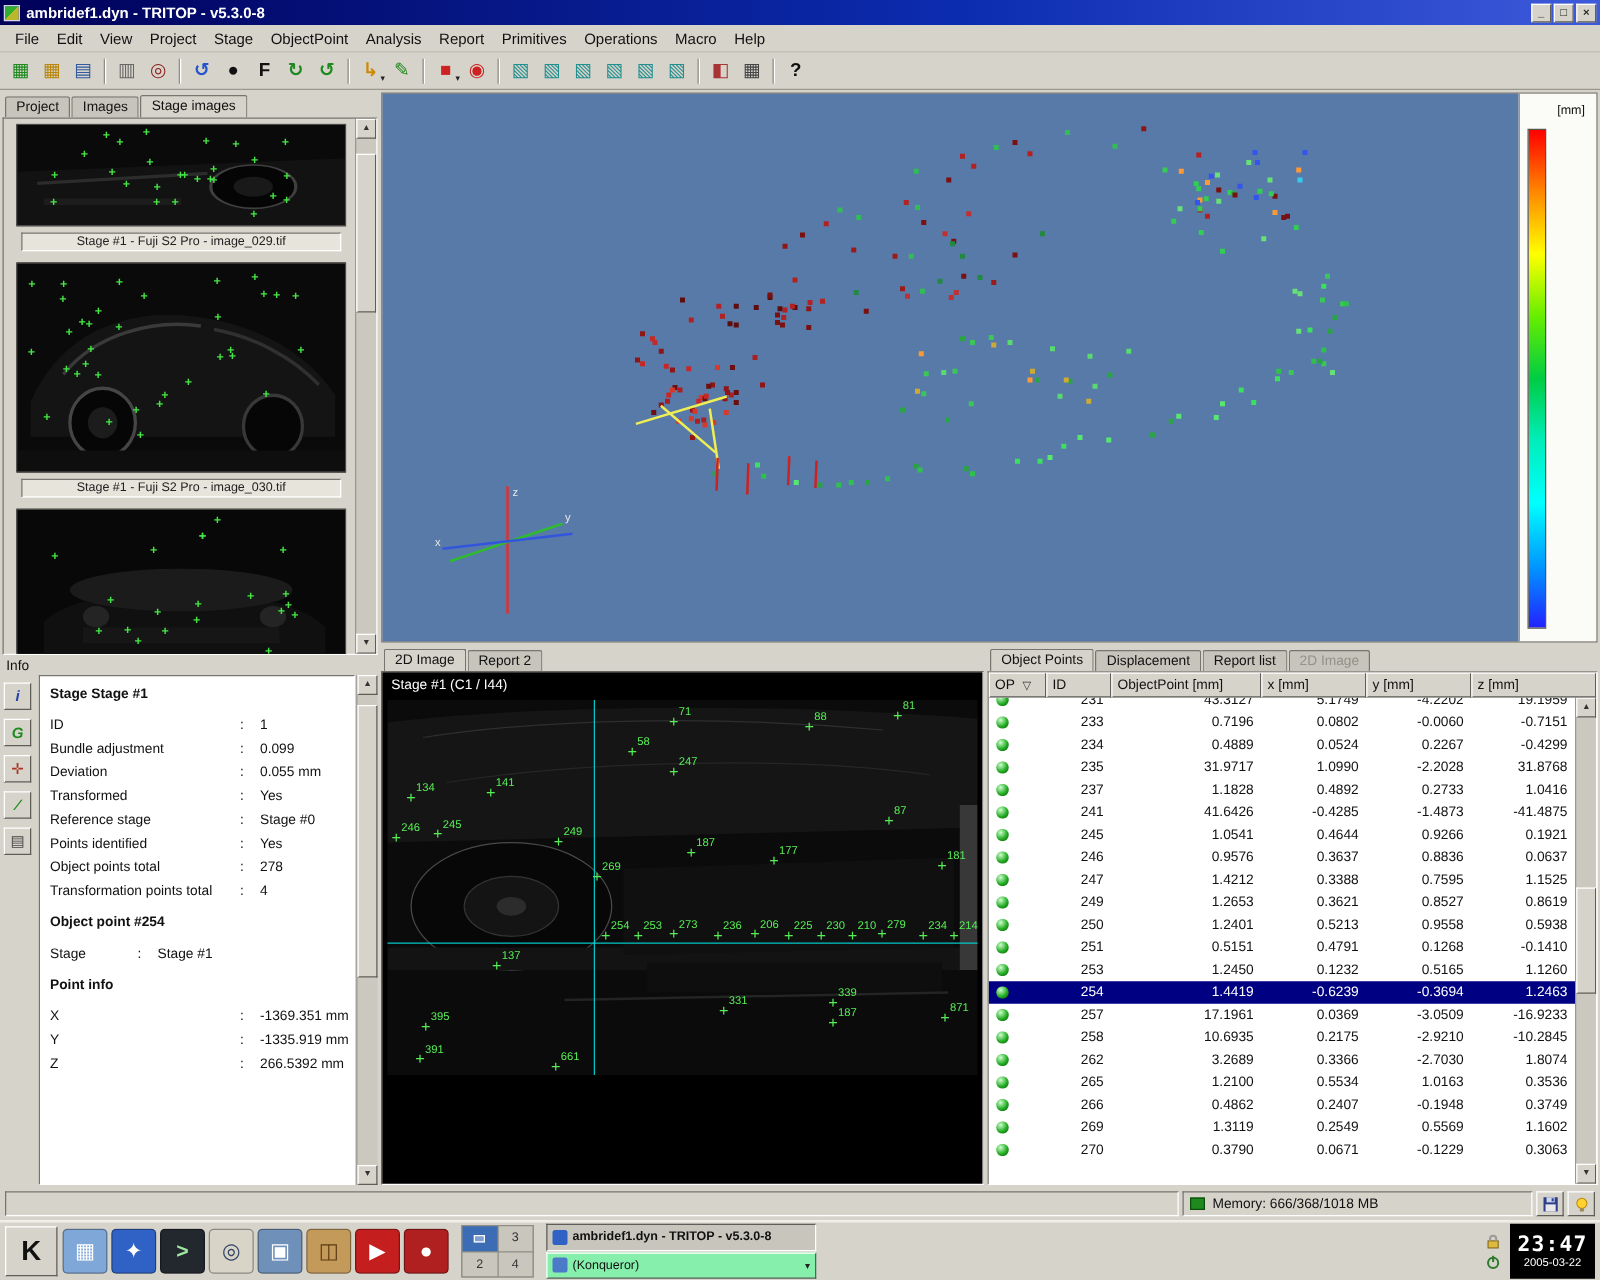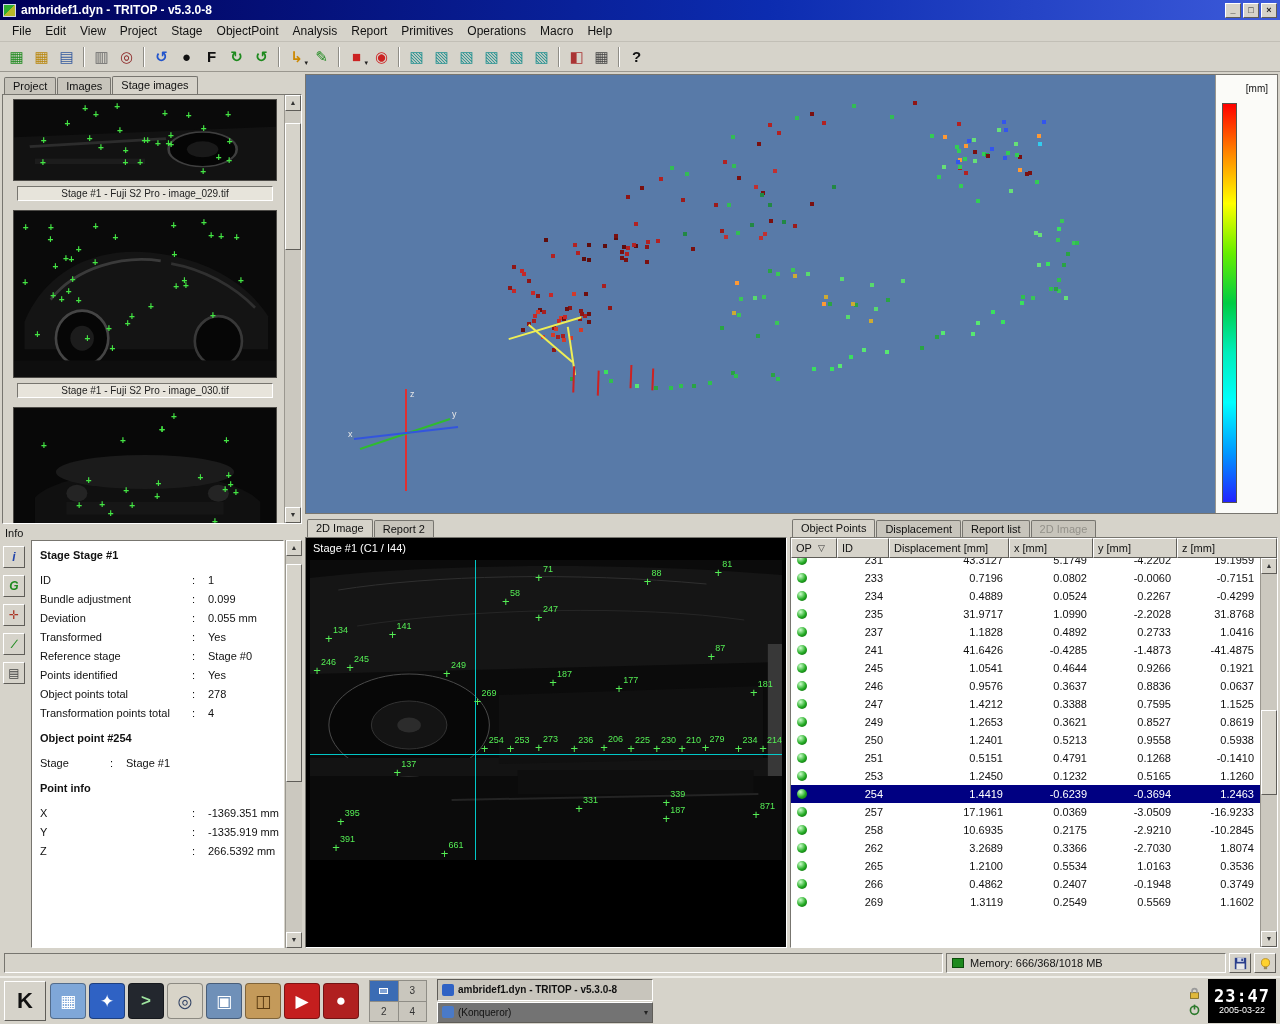--- a/index.html
+++ b/index.html
@@ -102,21 +102,21 @@
 
   
   .taskbar{height:48px;flex:none;background:#d6d3ca;border-top:2px solid #efeee9;display:flex;align-items:center;gap:4px;padding:0 4px}
   .kmenu{width:42px;height:40px;flex:none;background:#d6d3ca;border:1px solid;border-color:#fff #5f5d58 #5f5d58 #fff;display:flex;align-items:center;justify-content:center;font-size:22px;font-weight:bold}
   .task-icon{width:36px;height:36px;flex:none;border-radius:4px;border:1px solid rgba(0,0,0,.35);display:flex;align-items:center;justify-content:center;font-size:17px;font-weight:bold}
   .pager{width:58px;height:42px;flex:none;display:grid;grid-template-columns:1fr 1fr;grid-template-rows:1fr 1fr;gap:1px;background:#8f8d86;border:1px solid #8f8d86;margin-left:6px}
   .pager-cell{background:#c9c6bd;font-size:10px;display:flex;align-items:center;justify-content:center;color:#333;position:relative}
   .pager-cell.active{background:#3b6cb4}
   .pager-win{width:9px;height:6px;border:1px solid #fff;background:#7fa2d4}
   .tasks{width:216px;height:44px;flex:none;display:flex;flex-direction:column;gap:1px;margin-left:6px}
-  .task-btn{flex:1;display:flex;align-items:center;gap:4px;padding:0 4px;font-size:10px;border:1px solid;border-color:#fff #5f5d58 #5f5d58 #fff;background:#737373;white-space:nowrap;overflow:hidden}
+  .task-btn{flex:1;display:flex;align-items:center;gap:4px;padding:0 4px;font-size:10px;border:1px solid;border-color:#fff #5f5d58 #5f5d58 #fff;background:#86efac;white-space:nowrap;overflow:hidden}
   .task-btn.active{border-color:#5f5d58 #fff #fff #5f5d58;background:#c8c5bc;font-weight:bold}
   .task-ico{width:12px;height:12px;flex:none;border-radius:2px}
   .task-arrow{margin-left:auto;font-size:8px;color:#222}
   .tb-spacer{flex:1}
   .applets{display:flex;flex-direction:column;align-items:center;gap:3px;width:20px;flex:none}
   .clock{width:68px;height:44px;flex:none;background:#000;color:#fff;display:flex;flex-direction:column;align-items:center;justify-content:center;gap:1px}
   .clock-time{font-family:"DejaVu Sans Mono","Liberation Mono",monospace;font-size:17px;font-weight:bold;letter-spacing:1px;line-height:1}
   .clock-date{font-size:9px;line-height:1}
 </style>
 </head>
@@ -873,21 +873,21 @@
           <div class="otable">
             <div class="thead">
                 <span class="th c0">
                   <span class="th-label">OP</span>
                   <span class="funnel">▽</span>
                 </span>
                 <span class="th c1">
                   <span class="th-label">ID</span>
                 </span>
                 <span class="th c2">
-                  <span class="th-label">Displacement [mm]</span>
+                  <span class="th-label">ObjectPoint [mm]</span>
                 </span>
                 <span class="th c3">
                   <span class="th-label">x [mm]</span>
                 </span>
                 <span class="th c4">
                   <span class="th-label">y [mm]</span>
                 </span>
                 <span class="th c5">
                   <span class="th-label">z [mm]</span>
                 </span>
@@ -1086,20 +1086,30 @@
                   </div>
                   <div class="trow">
                     <span class="td c0">
                       <span class="sphere"></span>
                     </span>
                     <span class="td c1">269</span>
                     <span class="td c2">1.3119</span>
                     <span class="td c3">0.2549</span>
                     <span class="td c4">0.5569</span>
                     <span class="td c5">1.1602</span>
+                  </div>
+                  <div class="trow">
+                    <span class="td c0">
+                      <span class="sphere"></span>
+                    </span>
+                    <span class="td c1">270</span>
+                    <span class="td c2">0.3790</span>
+                    <span class="td c3">0.0671</span>
+                    <span class="td c4">-0.1229</span>
+                    <span class="td c5">0.3063</span>
                   </div>
                 </div>
             </div>
             <div class="vscroll tscroll">
                 <span class="vs-btn">▲</span>
                 <span class="vs-track">
                   <span class="vs-thumb" style="top: 38%; height: 24%;"></span>
                 </span>
                 <span class="vs-btn">▼</span>
               </div>

